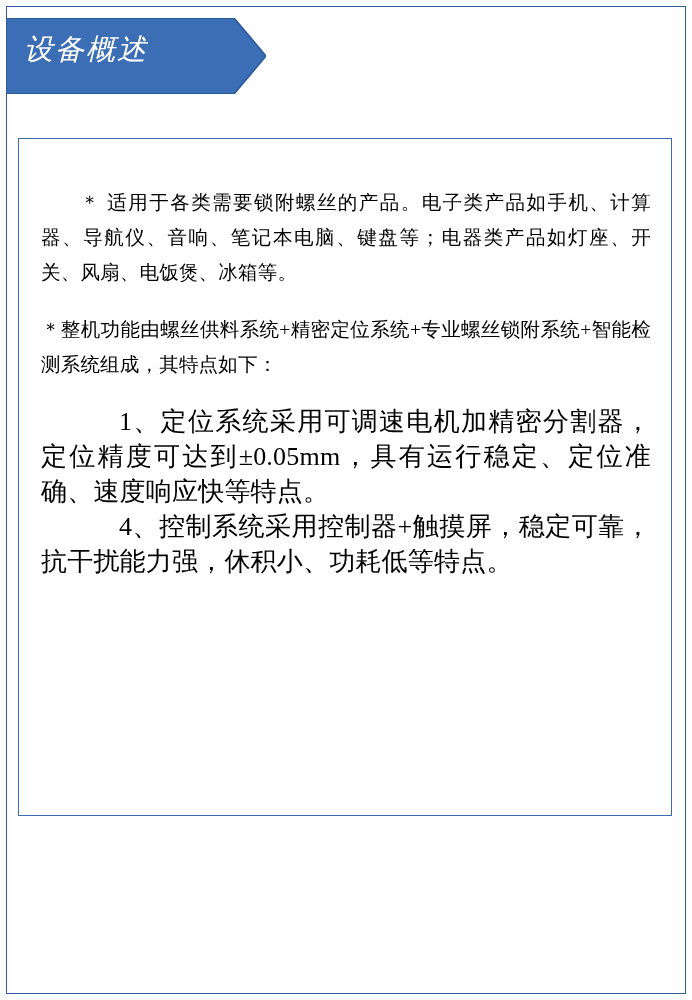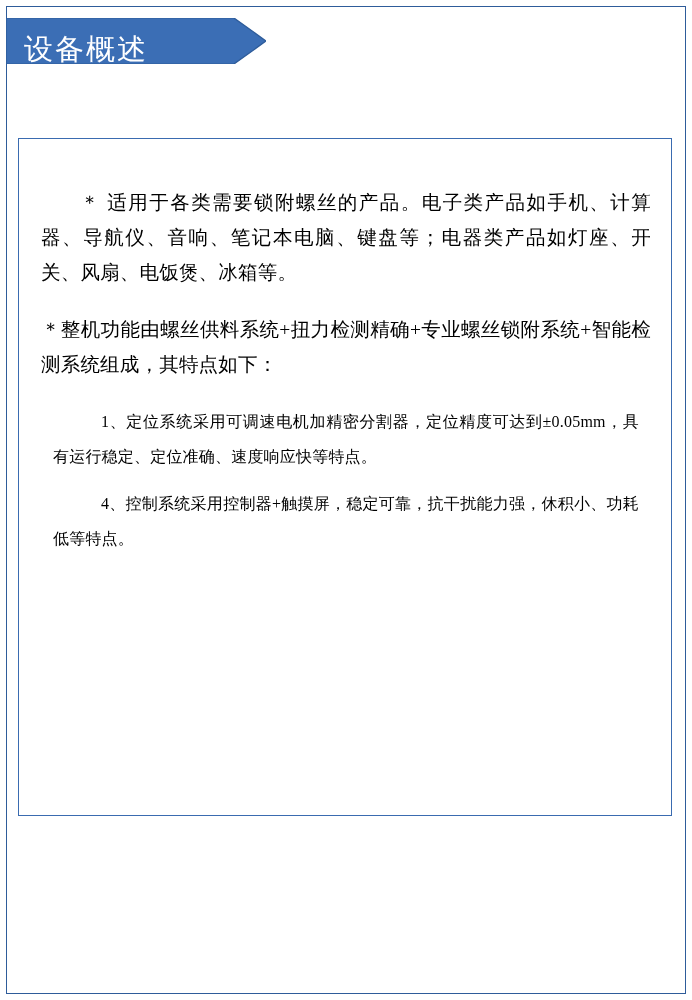--- a/index.html
+++ b/index.html
@@ -27,21 +27,22 @@
     box-sizing: border-box;
     pointer-events: none;
   }
 
   
   .header-banner {
     position: absolute;
     left: 6px;
     top: 18px;
     width: 260px;
-    height: 46px;
+    height: 76px;
+    font-style: italic;
   }
   .banner-shape {
     position: absolute;
     left: 0;
     top: 0;
     width: 100%;
     height: 100%;
   }
   .banner-title {
     position: absolute;
@@ -76,43 +77,43 @@
     margin: 0 0 22px 0;
     letter-spacing: 0.2px;
   }
   .para.indent-2 {
     text-indent: 2em;
   }
   .para.indent-0 {
     text-indent: 0;
   }
   .list-item {
-    font-size: 16px;
+    font-size: 26px;
     line-height: 35px;
     text-align: justify;
     text-justify: inter-ideograph;
-    margin: 12px;
+    margin: 0;
     text-indent: 3em;
     letter-spacing: 0.2px;
   }
 </style>
 </head>
 <body>
 
 <div class="page-frame"></div>
 
 <div class="header-banner">
   <svg class="banner-shape" viewBox="0 0 260 62" preserveAspectRatio="none">
     <polygon points="0,0 228,0 260,31 228,62 0,62" fill="#3b6eb5" stroke="#2e5c9a" stroke-width="1.5"></polygon>
   </svg>
   <div class="banner-title">设备概述</div>
 </div>
 
 <div class="content-box">
 
   <p class="para indent-2">＊ 适用于各类需要锁附螺丝的产品。电子类产品如手机、计算器、导航仪、音响、笔记本电脑、键盘等；电器类产品如灯座、开关、风扇、电饭煲、冰箱等。</p>
 
-  <p class="para indent-0">＊整机功能由螺丝供料系统+扭力检测精确+专业螺丝锁附系统+智能检测系统组成，其特点如下：</p>
+  <p class="para indent-0">＊整机功能由螺丝供料系统+精密定位系统+专业螺丝锁附系统+智能检测系统组成，其特点如下：</p>
 
   <p class="list-item">1、定位系统采用可调速电机加精密分割器，定位精度可达到±0.05mm，具有运行稳定、定位准确、速度响应快等特点。</p>
   <p class="list-item">4、控制系统采用控制器+触摸屏，稳定可靠，抗干扰能力强，休积小、功耗低等特点。</p>
 
 </div>
 
 </body></html>

